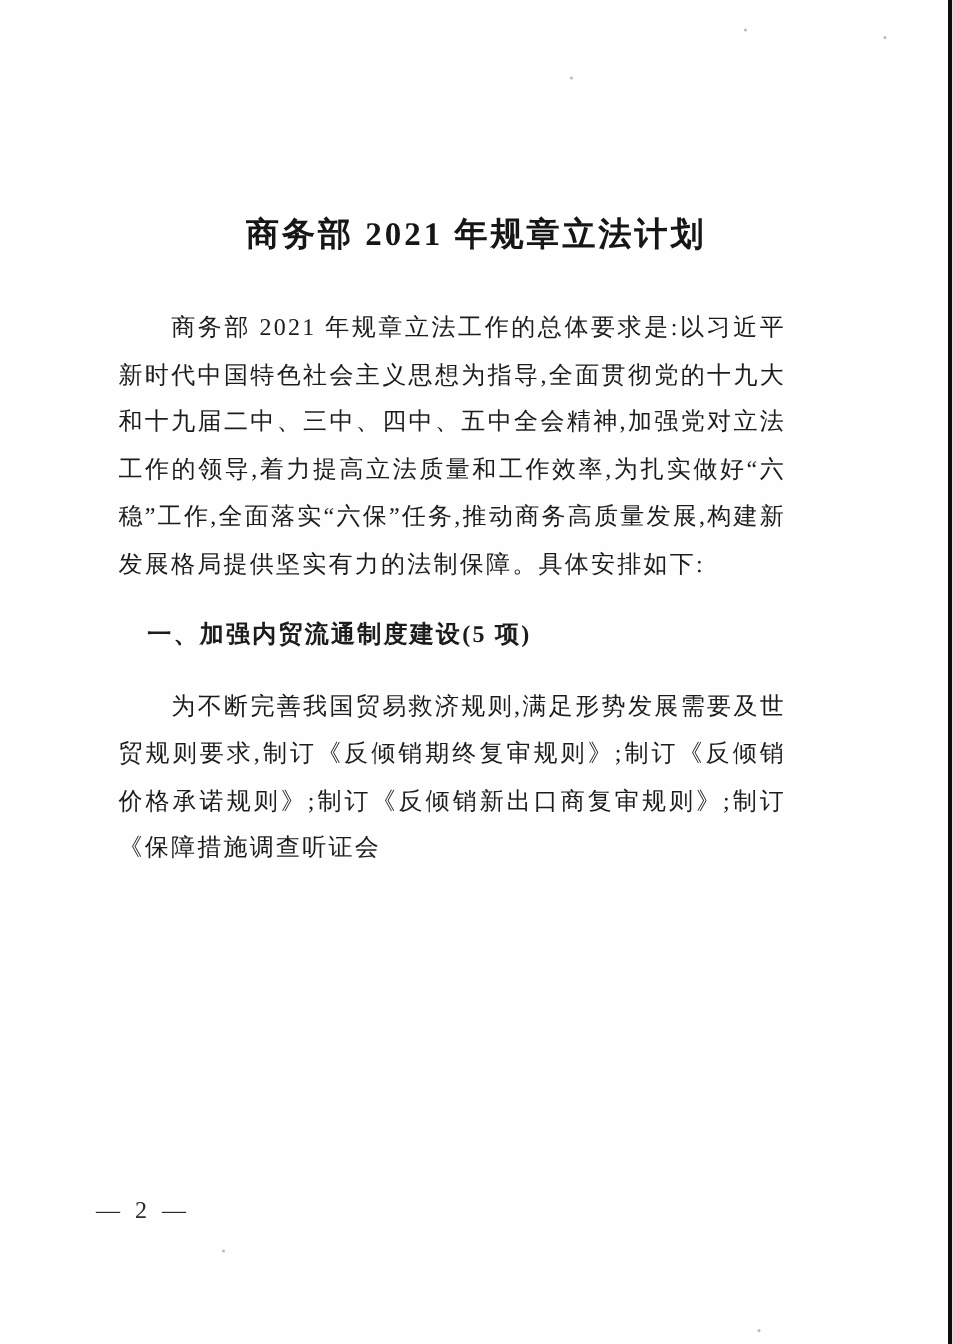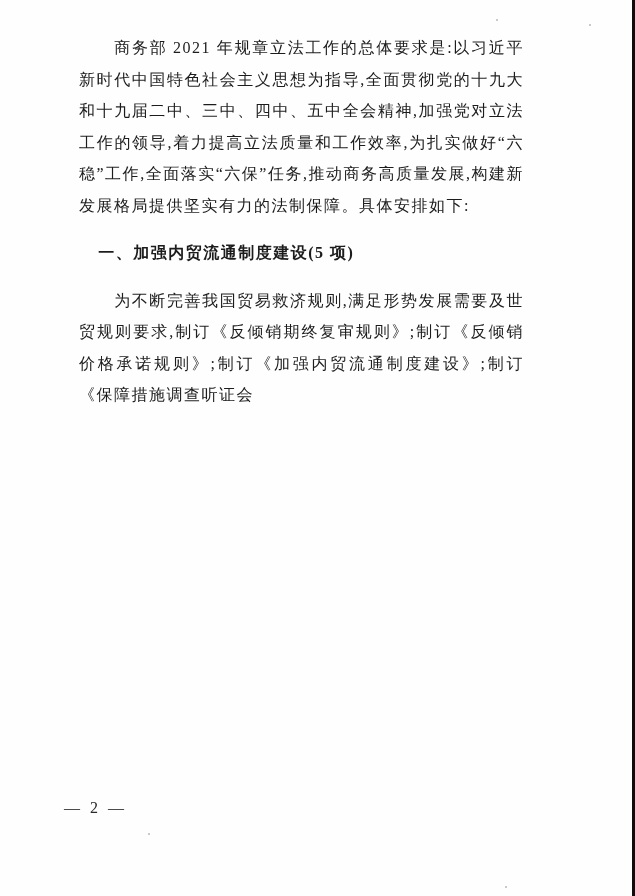--- a/index.html
+++ b/index.html
@@ -75,22 +75,23 @@
 
 <div class="page">
 
   <div class="scan-edge"></div>
   <div class="speck" style="left:496px; top:19px; width:2px; height:2px;"></div>
   <div class="speck" style="left:589px; top:24px; width:2px; height:2px;"></div>
   <div class="speck" style="left:380px; top:51px; width:2px; height:2px;"></div>
   <div class="speck" style="left:148px; top:833px; width:2px; height:2px;"></div>
   <div class="speck" style="left:505px; top:886px; width:2px; height:2px;"></div>
 
+  <h1 class="title"><span>商务部 2021 年规章立法计划</span></h1>
 
   <div class="body-text">
     <p class="para">商务部 2021 年规章立法工作的总体要求是:以习近平新时代中国特色社会主义思想为指导,全面贯彻党的十九大和十九届二中、三中、四中、五中全会精神,加强党对立法工作的领导,着力提高立法质量和工作效率,为扎实做好“六稳”工作,全面落实“六保”任务,推动商务高质量发展,构建新发展格局提供坚实有力的法制保障。具体安排如下:</p>
     <h2 class="heading">一、加强内贸流通制度建设(5 项)</h2>
-    <p class="para">为不断完善我国贸易救济规则,满足形势发展需要及世贸规则要求,制订《反倾销期终复审规则》;制订《反倾销价格承诺规则》;制订《加强内贸流通制度建设》;制订《保障措施调查听证会</p>
+    <p class="para">为不断完善我国贸易救济规则,满足形势发展需要及世贸规则要求,制订《反倾销期终复审规则》;制订《反倾销价格承诺规则》;制订《反倾销新出口商复审规则》;制订《保障措施调查听证会</p>
   </div>
 
   <div class="page-number">— 2 —</div>
 
 </div>
 
 </body></html>

